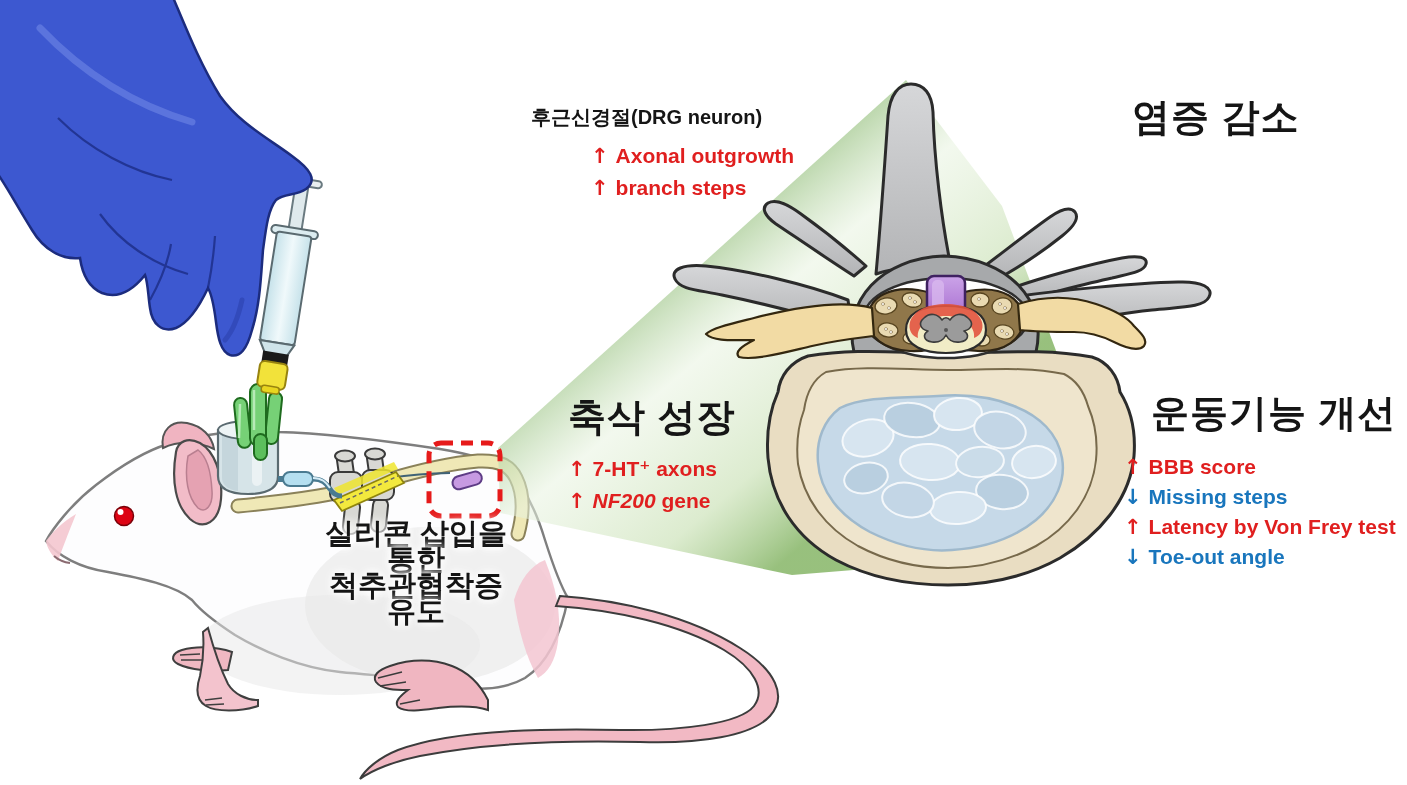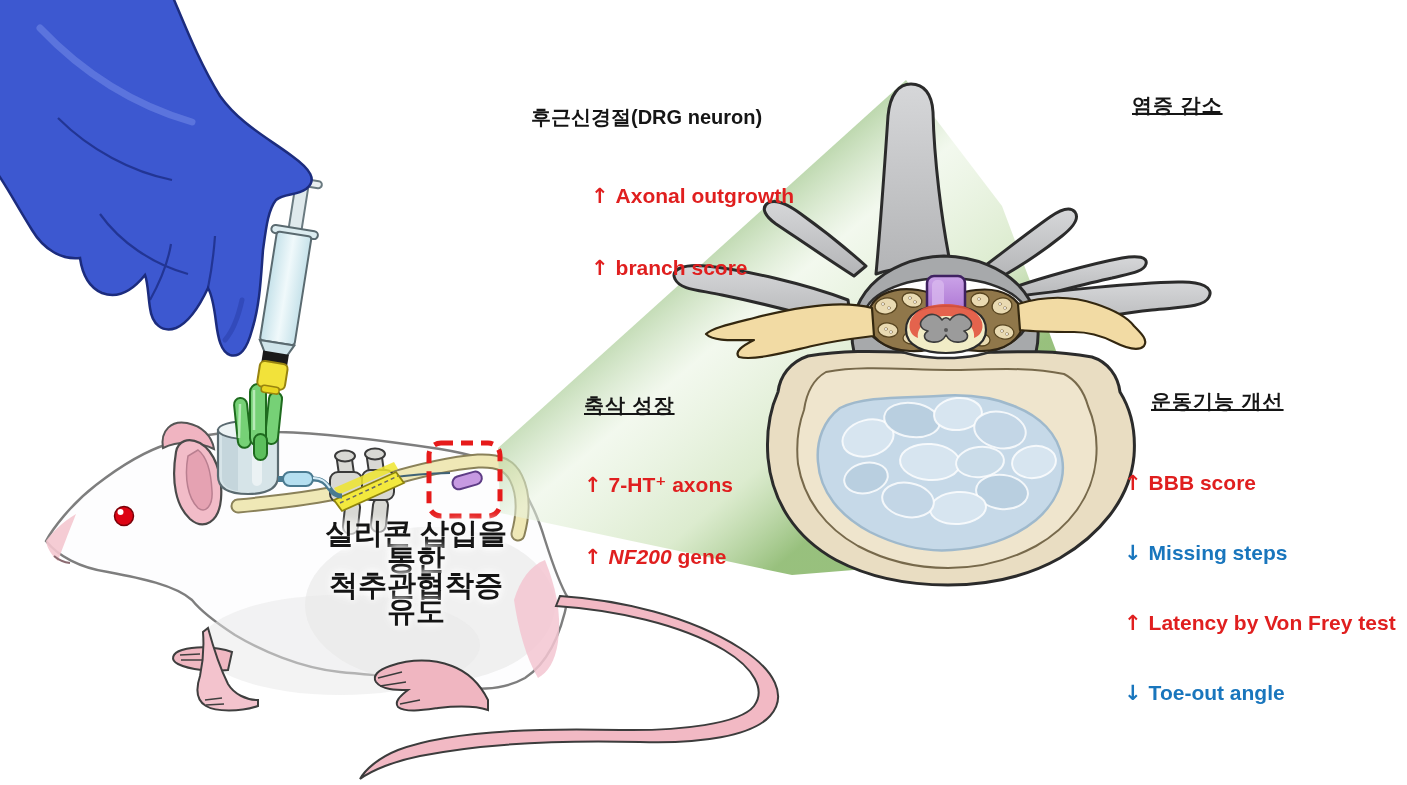--- a/index.html
+++ b/index.html
@@ -1,22 +1,22 @@
 <!DOCTYPE html>
 <html><head>
 <meta charset="utf-8">
 <style>
   html,body{margin:0;padding:0;background:#ffffff;}
   .scene{position:relative;width:1407px;height:785px;background:#fff;overflow:hidden;
          font-family:"Liberation Sans","DejaVu Sans",sans-serif;}
   .scene svg.illu{position:absolute;left:0;top:0;}
   .tblock{position:absolute;color:#1f1f1f;}
-  .ko-title{font-weight:bold;color:#151515;font-size:20px;letter-spacing:1px;white-space:nowrap;text-decoration:underline;}
+  .ko-title{font-weight:bold;color:#151515;font-size:38px;letter-spacing:1px;white-space:nowrap;}
   .ko-label{font-weight:bold;color:#151515;font-size:21px;white-space:nowrap;}
-  .stat{font-weight:bold;font-size:21px;line-height:31px;white-space:nowrap;margin-top:40px;}
+  .stat{font-weight:bold;font-size:21px;line-height:31px;white-space:nowrap;}
   .stat .arrow{font-family:"DejaVu Sans",sans-serif;margin-right:7px;}
   .stat[data-color="red"]{color:#e01f1f;}
   .stat[data-color="blue"]{color:#1976bd;}
   .it{font-style:italic;}
   .drg-title{font-weight:bold;font-size:20px;color:#151515;white-space:nowrap;}
   #drg-block .stat{margin-left:60px;}
   #silicone-label{text-align:center;font-weight:bold;font-size:29px;line-height:26px;color:#151515;
      text-shadow:0 0 6px #fff,0 0 10px #fff,0 0 14px #fff;}
 </style>
 </head>
@@ -258,30 +258,30 @@
   <div>척추관협착증 유도</div>
 </div>
 
 <div class="tblock" id="drg-block" style="left:531px;top:104px">
   <div class="drg-title">후근신경절(DRG neuron)</div>
   <div style="height:9px"></div>
   <div class="stat" data-color="red">
     <span class="arrow">↑</span><span>Axonal outgrowth</span>
   </div>
   <div class="stat" data-color="red">
-    <span class="arrow">↑</span><span>branch score</span>
+    <span class="arrow">↑</span><span>branch steps</span>
   </div>
 </div>
 
 <div class="tblock" style="left:1126px;top:92px">
   <div class="ko-title" style="margin-left:6px">염증 감소</div>
   <div style="height:14px"></div>
 </div>
 
-<div class="tblock" style="left:584px;top:392px">
+<div class="tblock" style="left:568px;top:392px">
   <div class="ko-title">축삭 성장</div>
   <div style="height:10px"></div>
   <div class="stat" style="line-height:32px" data-color="red">
     <span class="arrow">↑</span><span>7-HT⁺ axons</span>
   </div>
   <div class="stat" style="line-height:32px" data-color="red">
     <span class="arrow">↑</span><span class="it">NF200</span><span> gene</span>
   </div>
 </div>
 

